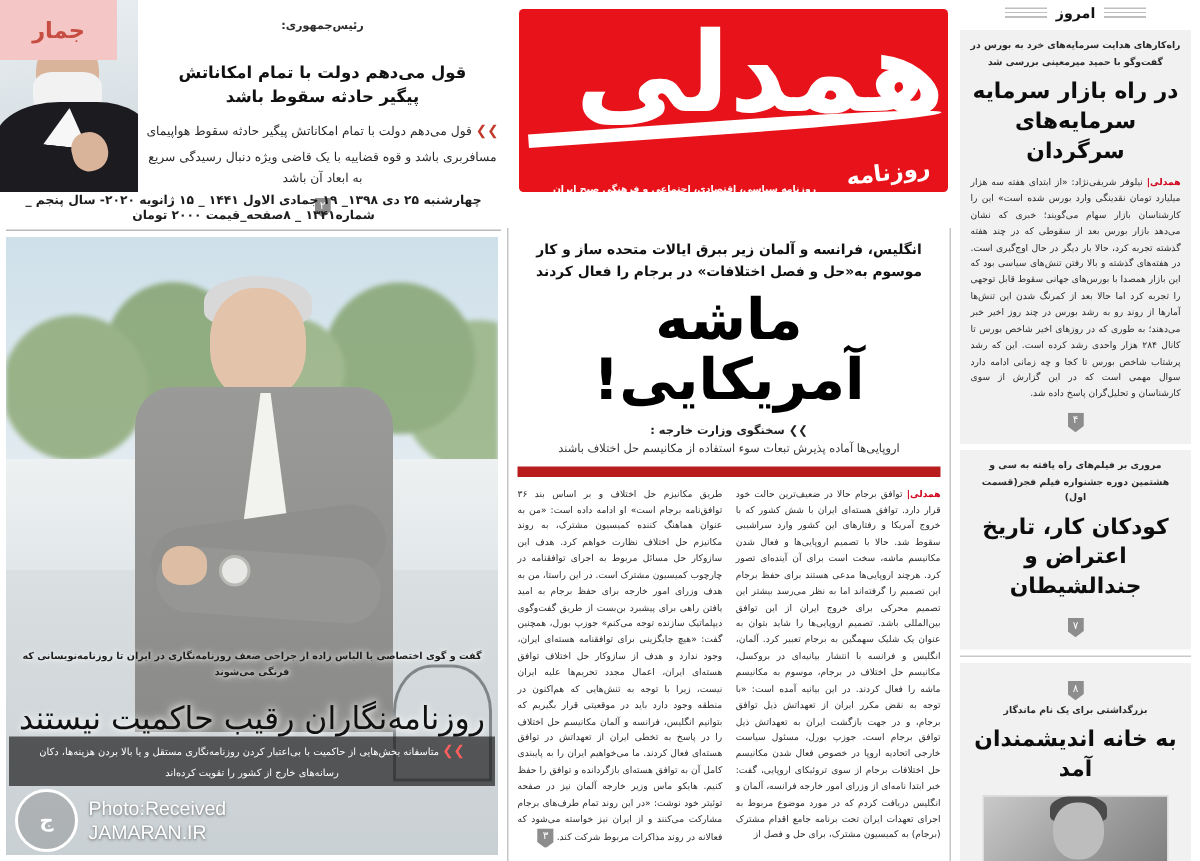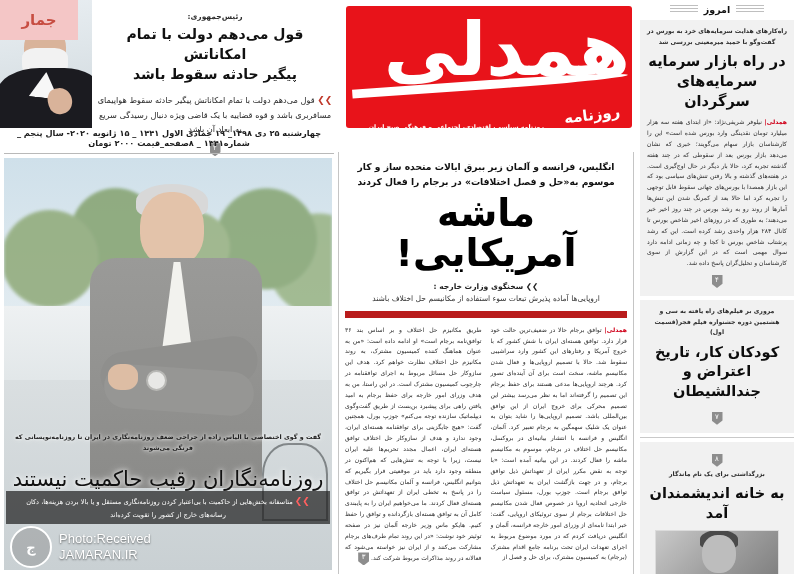--- a/index.html
+++ b/index.html
@@ -103,25 +103,25 @@
   
   .pres-text {
     position: absolute;
     left: 96px; top: 12px;
     width: 238px;
     text-align: center;
   }
   .pres-kicker {
     font-size: 7.5px;
     color: #2e2e2e;
-    margin-bottom: 4px;
+    margin-bottom: 20px;
     font-weight: bold;
   }
   .pres-head {
-    font-size: 14px;
+    font-size: 11px;
     font-weight: bold;
     color: #111;
     line-height: 1.42;
     letter-spacing: -.2px;
   }
   .pres-sub {
     margin-top: 8px;
     font-size: 8.2px;
     line-height: 1.72;
     color: #2a2a2a;

